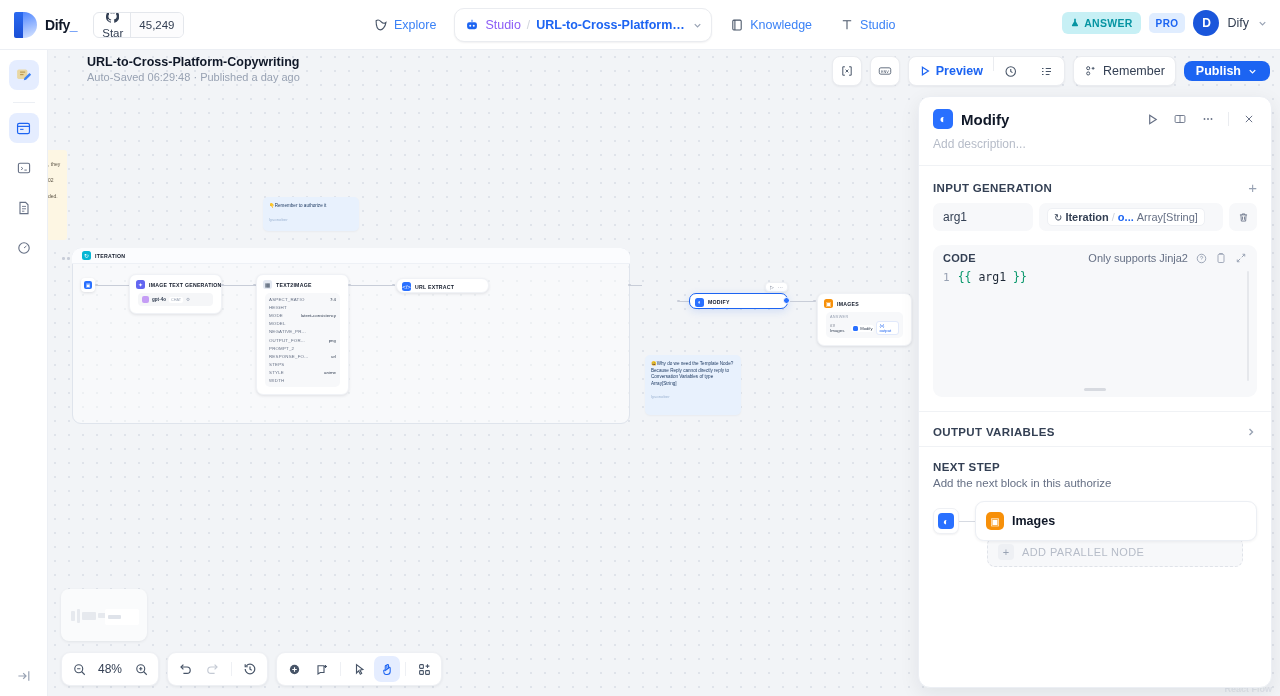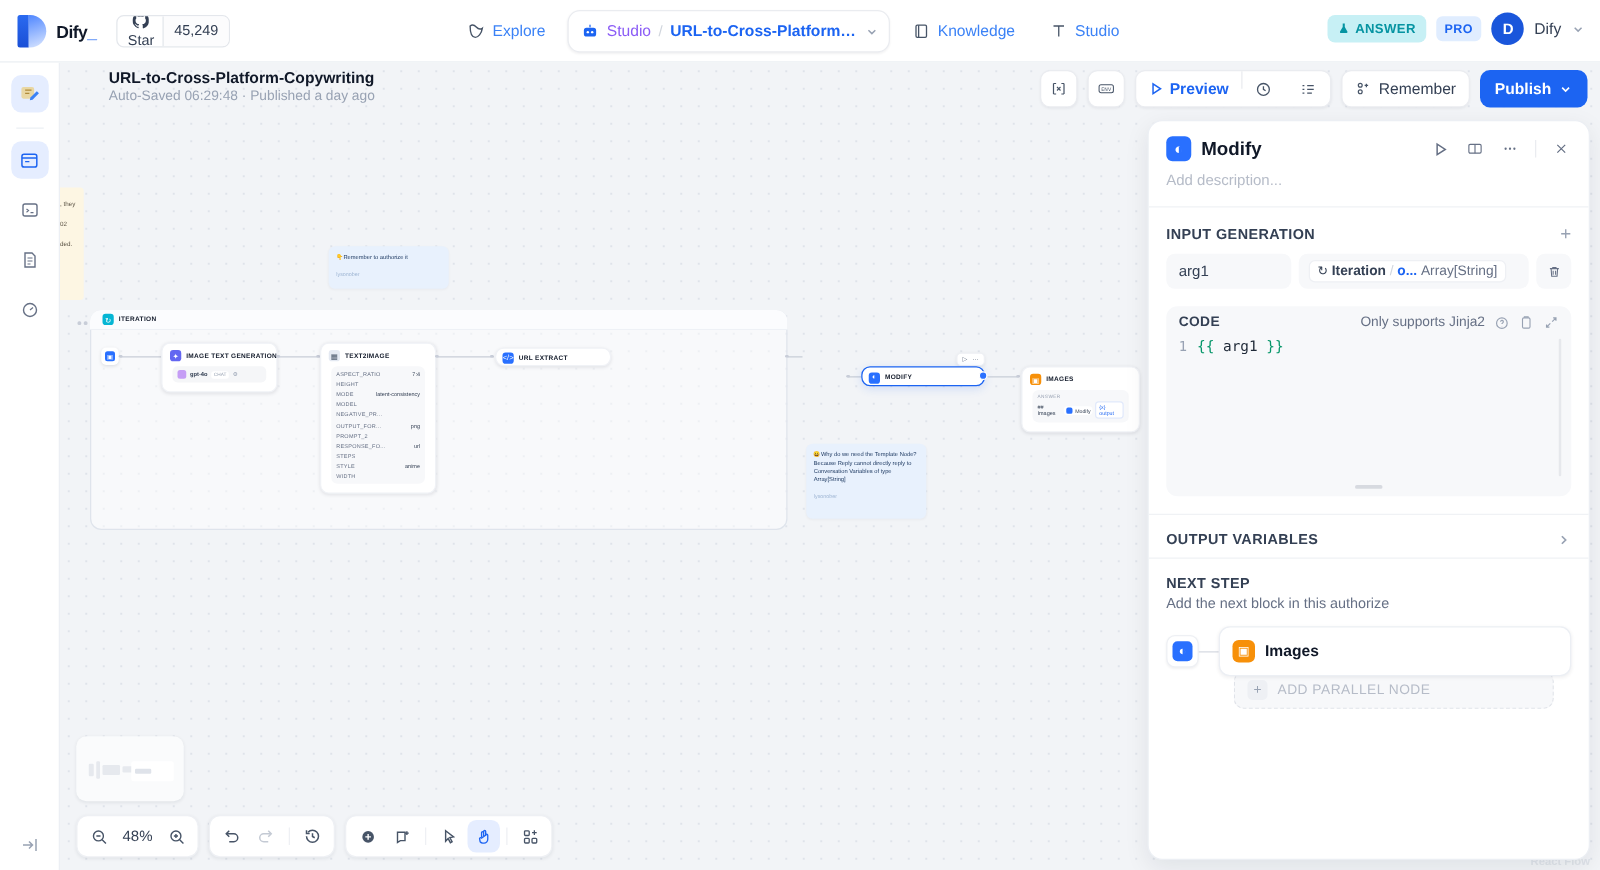--- a/index.html
+++ b/index.html
@@ -101,21 +101,21 @@
   }
   .grp {
     height: 30px; background: #fff; border: 1px solid #eaecf0; border-radius: 8px;
     display: flex; align-items: flex-start; box-shadow: 0 1px 2px rgba(16,24,40,.05);
   }
   .grp .it { display: flex; align-items: center; gap: 5px; padding: 0 10px; height: 100%; }
   .grp .it span { font-size: 12.5px; color: #1c64f2; font-weight: 600; }
   .grp .divider { width: 1px; height: 14px; background: #eaecf0; }
   .grp.feat .it span { color: #344054; font-weight: 500; }
   .publish-btn {
-    height: 30px; padding: 0 12px; background: #1c64f2; color: #fff; border-radius: 8px;
+    height: 20px; padding: 0 12px; background: #1c64f2; color: #fff; border-radius: 8px;
     font-size: 12.5px; font-weight: 600; display: flex; align-items: center; gap: 6px;
   }
 
   
   .rail {
     position: absolute; left: 0; top: 50px; width: 48px; height: 646px;
     background: #ffffff; border-right: 1px solid #eceff4; z-index: 35;
     display: flex; flex-direction: column; align-items: center; padding-top: 10px;
   }
   .rail-ic {

